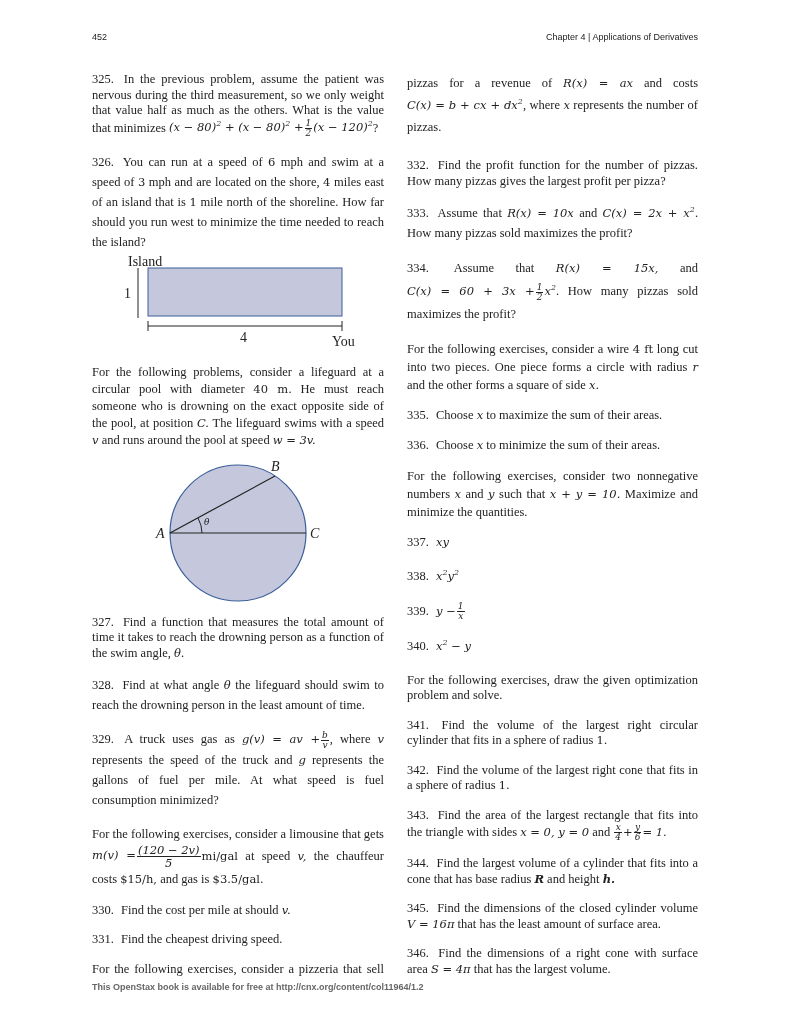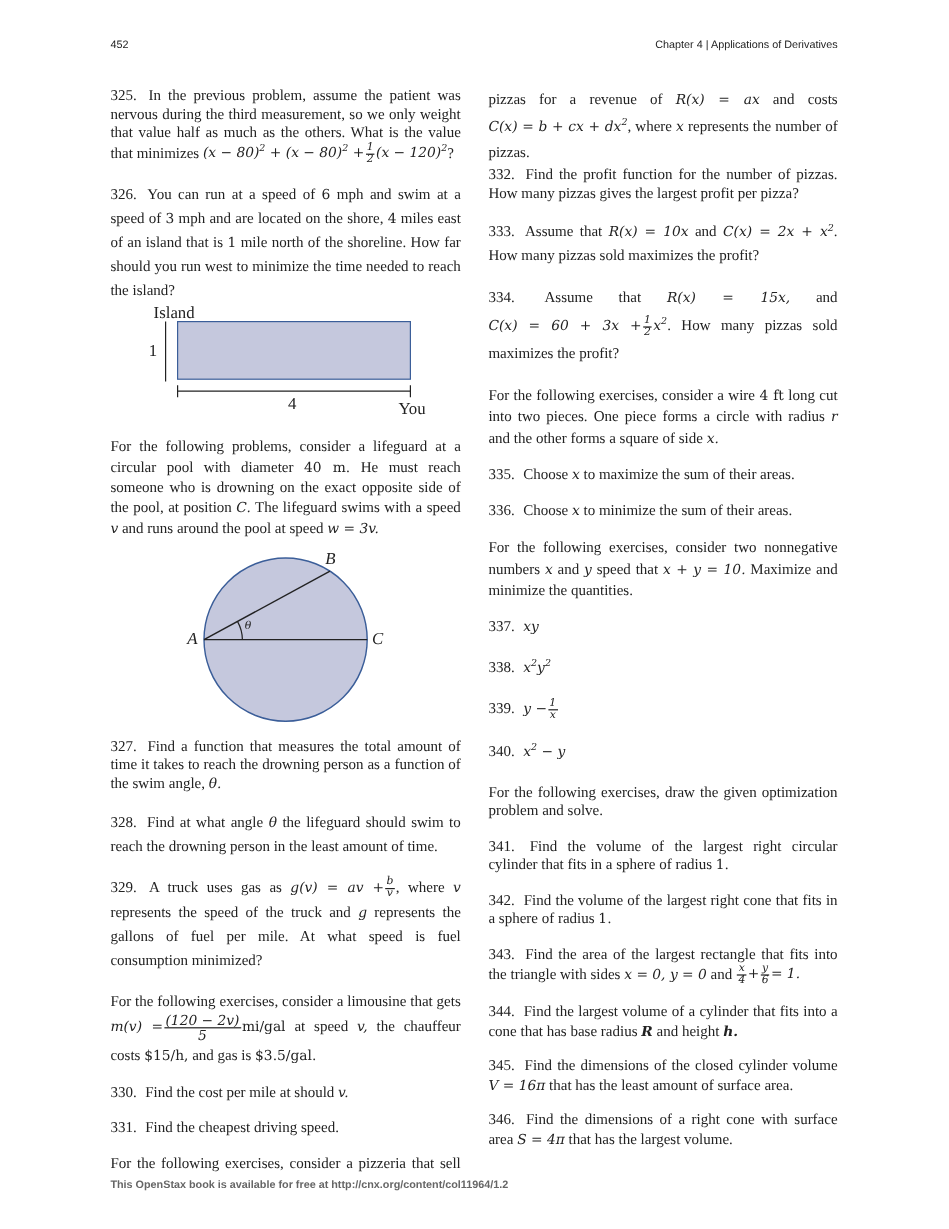--- a/index.html
+++ b/index.html
@@ -136,21 +136,21 @@
     <span>Find the cheapest driving speed.</span>
   </p>
 
   <p class="p" style="text-align-last:justify;">
     <span>For the following exercises, consider a pizzeria that sell</span>
   </p>
 </div>
 
 <div class="col col-right">
 
-  <p class="p tall" style="line-height:22px;margin-bottom:0;">
+  <p class="p tall" style="line-height:22px;margin-bottom:20px;">
     <span>pizzas for a revenue of</span>
     <span class="m mi">R(x) = ax</span>
     <span>and costs</span>
     <span class="m mi"><span>C(x) = b + cx + dx</span><sup>2</sup></span><span>, where</span>
     <span class="m mi">x</span>
     <span>represents the number of pizzas.</span>
   </p>
 
   <p class="p">
     <span class="num">332.</span>
@@ -194,21 +194,21 @@
     <span>Choose</span>
     <span class="m mi">x</span>
     <span>to minimize the sum of their areas.</span>
   </p>
 
   <p class="p tall" style="line-height:18px;">
     <span>For the following exercises, consider two nonnegative numbers</span>
     <span class="m mi">x</span>
     <span>and</span>
     <span class="m mi">y</span>
-    <span>speed that</span>
+    <span>such that</span>
     <span class="m mi">x + y = 10.</span>
     <span>Maximize and minimize the quantities.</span>
   </p>
 
   <p class="p" style="margin-bottom:18px;">
     <span class="num">337.</span>
     <span class="m mi">xy</span>
   </p>
 
   <p class="p" style="margin-bottom:18px;">

